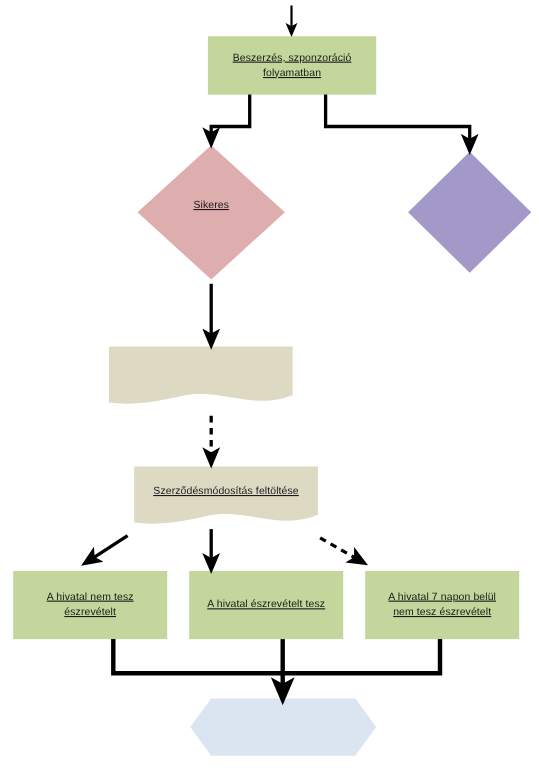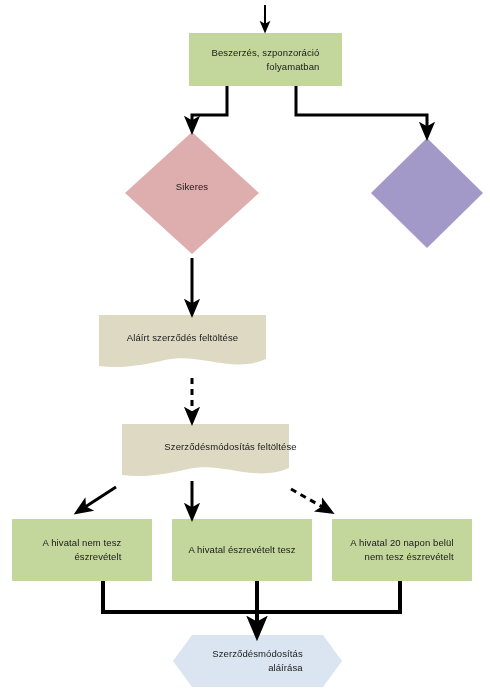--- a/index.html
+++ b/index.html
@@ -22,27 +22,28 @@
     left: 0;
     top: 0;
     width: 490px;
     height: 698px;
   }
   .node-label {
     position: absolute;
     display: flex;
     align-items: center;
     justify-content: center;
-    text-align: right;
+    text-align: center;
     color: #1a1a1a;
     font-size: 9.5px;
     line-height: 14px;
     letter-spacing: 0.1px;
     pointer-events: none;
     white-space: pre-line;
+    text-decoration: underline;
   }
 </style>
 </head>
 <body>
 
 <div id="canvas">
 
   <svg id="svg-layer" viewBox="0 0 490 698">
     <defs>
       <marker id="arrowhead" markerWidth="7" markerHeight="7" refX="3.1" refY="3.1" orient="auto" markerUnits="strokeWidth">
@@ -85,28 +86,25 @@
     <path d="M103,581 L103,612 L400,612 L400,581" stroke="#000000" stroke-width="4" fill="none"></path>
     <line x1="257" y1="581" x2="257" y2="628" stroke="#000000" stroke-width="4" marker-end="url(#arrowhead)"></line>
   </svg>
 
   <div class="node-label" style="left:189px; top:33px; width:153px; height:53px;">Beszerzés, szponzoráció
 folyamatban</div>
 
   <div class="node-label" style="left:137px; top:173px; width:110px; height:28px;">Sikeres</div>
 
 
-  <div class="node-label" style="left:99px; top:325px; width:167px; height:26px;">Aláírt szerződés feltöltése</div>
 
-  <div class="node-label" style="left:122px; top:434px; width:167px; height:26px;margin-left:25px;">Szerződésmódosítás feltöltése</div>
+  <div class="node-label" style="left:122px; top:434px; width:167px; height:26px;">Szerződésmódosítás feltöltése</div>
 
   <div class="node-label" style="left:12px; top:519px; width:140px; height:62px;">A hivatal nem tesz
 észrevételt</div>
 
   <div class="node-label" style="left:172px; top:519px; width:140px; height:62px;">A hivatal észrevételt tesz</div>
 
-  <div class="node-label" style="left:332px; top:519px; width:140px; height:62px;">A hivatal 20 napon belül
+  <div class="node-label" style="left:332px; top:519px; width:140px; height:62px;">A hivatal 7 napon belül
 nem tesz észrevételt</div>
 
-  <div class="node-label" style="left:192px; top:635px; width:131px; height:52px;">Szerződésmódosítás
-aláírása</div>
 
 </div>
 
 </body></html>

